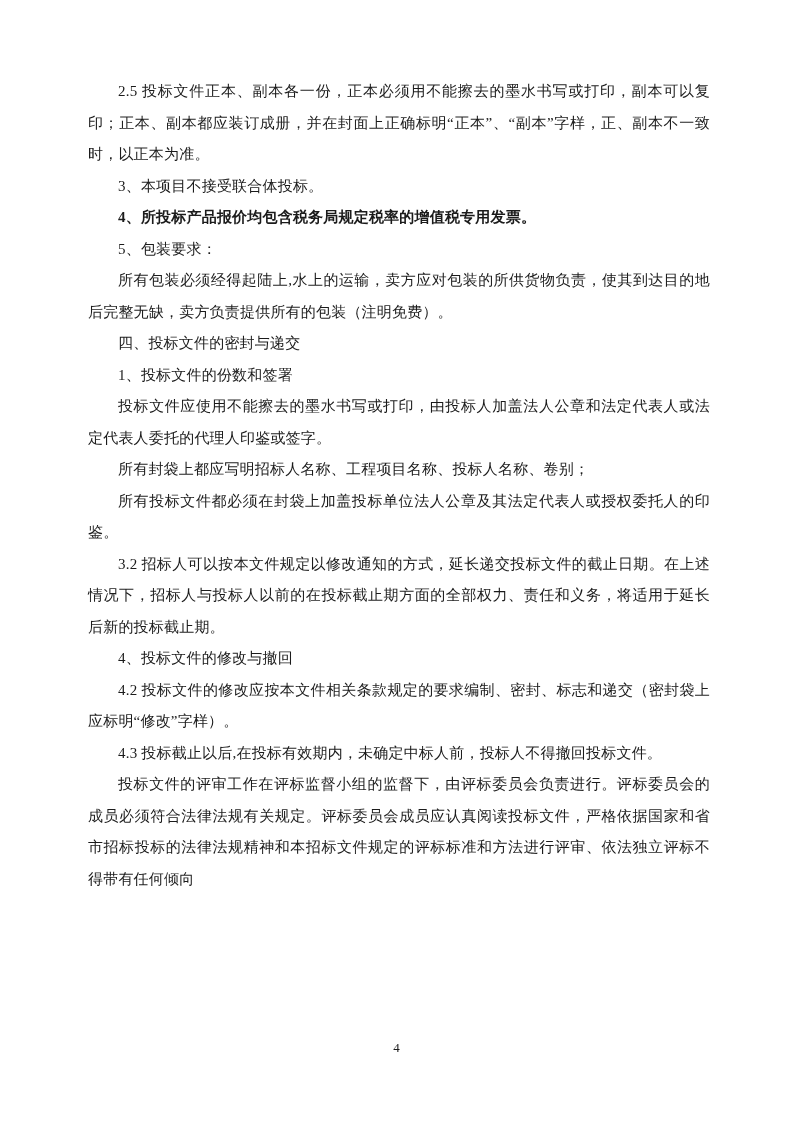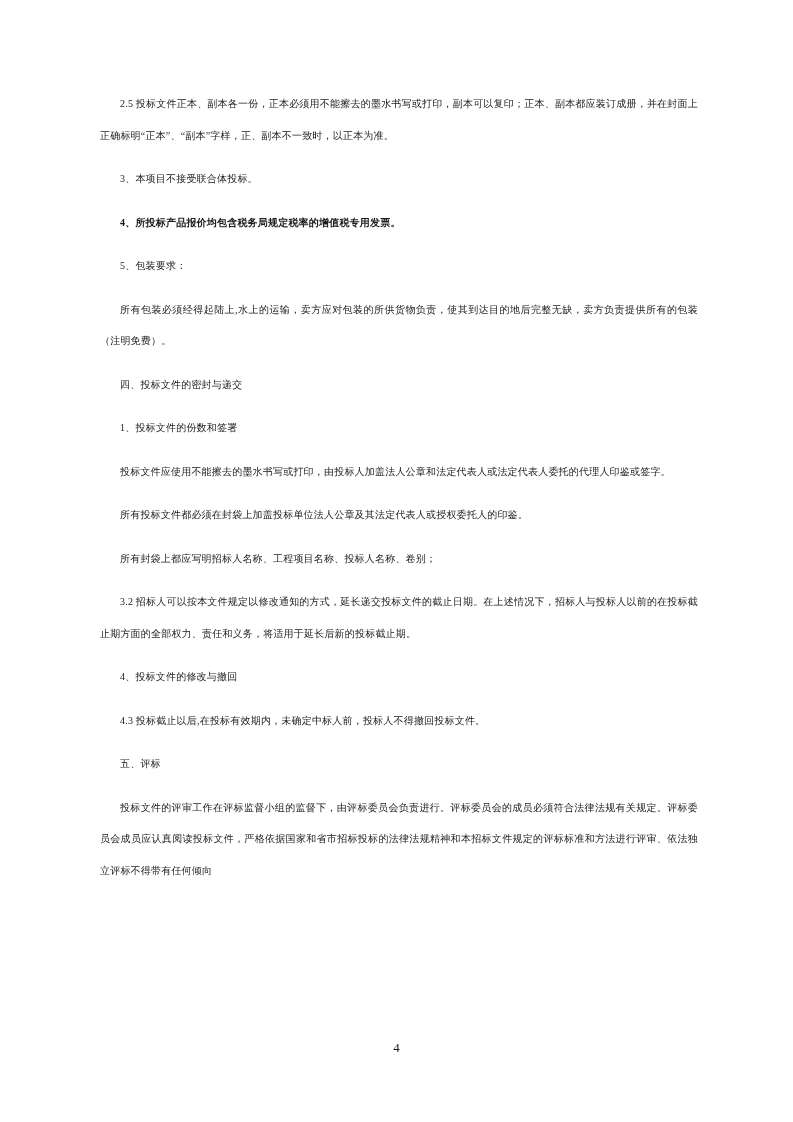--- a/index.html
+++ b/index.html
@@ -13,23 +13,23 @@
     color: #1b1b1b;
     overflow: hidden;
   }
   .content {
     position: absolute;
     top: 76px;
     left: 88px;
     width: 622px;
   }
   .content p {
-    margin: 12px;
+    margin: 0;
     padding: 0;
-    font-size: 10px;
+    font-size: 15px;
     line-height: 31.5px;
     text-align: justify;
     text-justify: inter-ideograph;
     text-indent: 2em;
     letter-spacing: 0.2px;
     word-break: break-all;
   }
   .content p.heading { font-weight: normal; }
   .content p.bold { font-weight: bold; }
   .page-number {
@@ -48,22 +48,22 @@
 <div class="page">
   <div class="content">
     <p>2.5 投标文件正本、副本各一份，正本必须用不能擦去的墨水书写或打印，副本可以复印；正本、副本都应装订成册，并在封面上正确标明“正本”、“副本”字样，正、副本不一致时，以正本为准。</p>
     <p>3、本项目不接受联合体投标。</p>
     <p class="bold">4、所投标产品报价均包含税务局规定税率的增值税专用发票。</p>
     <p>5、包装要求：</p>
     <p>所有包装必须经得起陆上,水上的运输，卖方应对包装的所供货物负责，使其到达目的地后完整无缺，卖方负责提供所有的包装（注明免费）。</p>
     <p class="heading">四、投标文件的密封与递交</p>
     <p>1、投标文件的份数和签署</p>
     <p>投标文件应使用不能擦去的墨水书写或打印，由投标人加盖法人公章和法定代表人或法定代表人委托的代理人印鉴或签字。</p>
+    <p>所有封袋上都应写明招标人名称、工程项目名称、投标人名称、卷别；</p>
     <p>所有投标文件都必须在封袋上加盖投标单位法人公章及其法定代表人或授权委托人的印鉴。</p>
-    <p>所有封袋上都应写明招标人名称、工程项目名称、投标人名称、卷别；</p>
     <p>3.2 招标人可以按本文件规定以修改通知的方式，延长递交投标文件的截止日期。在上述情况下，招标人与投标人以前的在投标截止期方面的全部权力、责任和义务，将适用于延长后新的投标截止期。</p>
     <p>4、投标文件的修改与撤回</p>
+    <p>4.2 投标文件的修改应按本文件相关条款规定的要求编制、密封、标志和递交（密封袋上应标明“修改”字样）。</p>
     <p>4.3 投标截止以后,在投标有效期内，未确定中标人前，投标人不得撤回投标文件。</p>
-    <p class="heading">五、评标</p>
     <p>投标文件的评审工作在评标监督小组的监督下，由评标委员会负责进行。评标委员会的成员必须符合法律法规有关规定。评标委员会成员应认真阅读投标文件，严格依据国家和省市招标投标的法律法规精神和本招标文件规定的评标标准和方法进行评审、依法独立评标不得带有任何倾向</p>
   </div>
   <div class="page-number">4</div>
 </div>
 
 </body></html>

